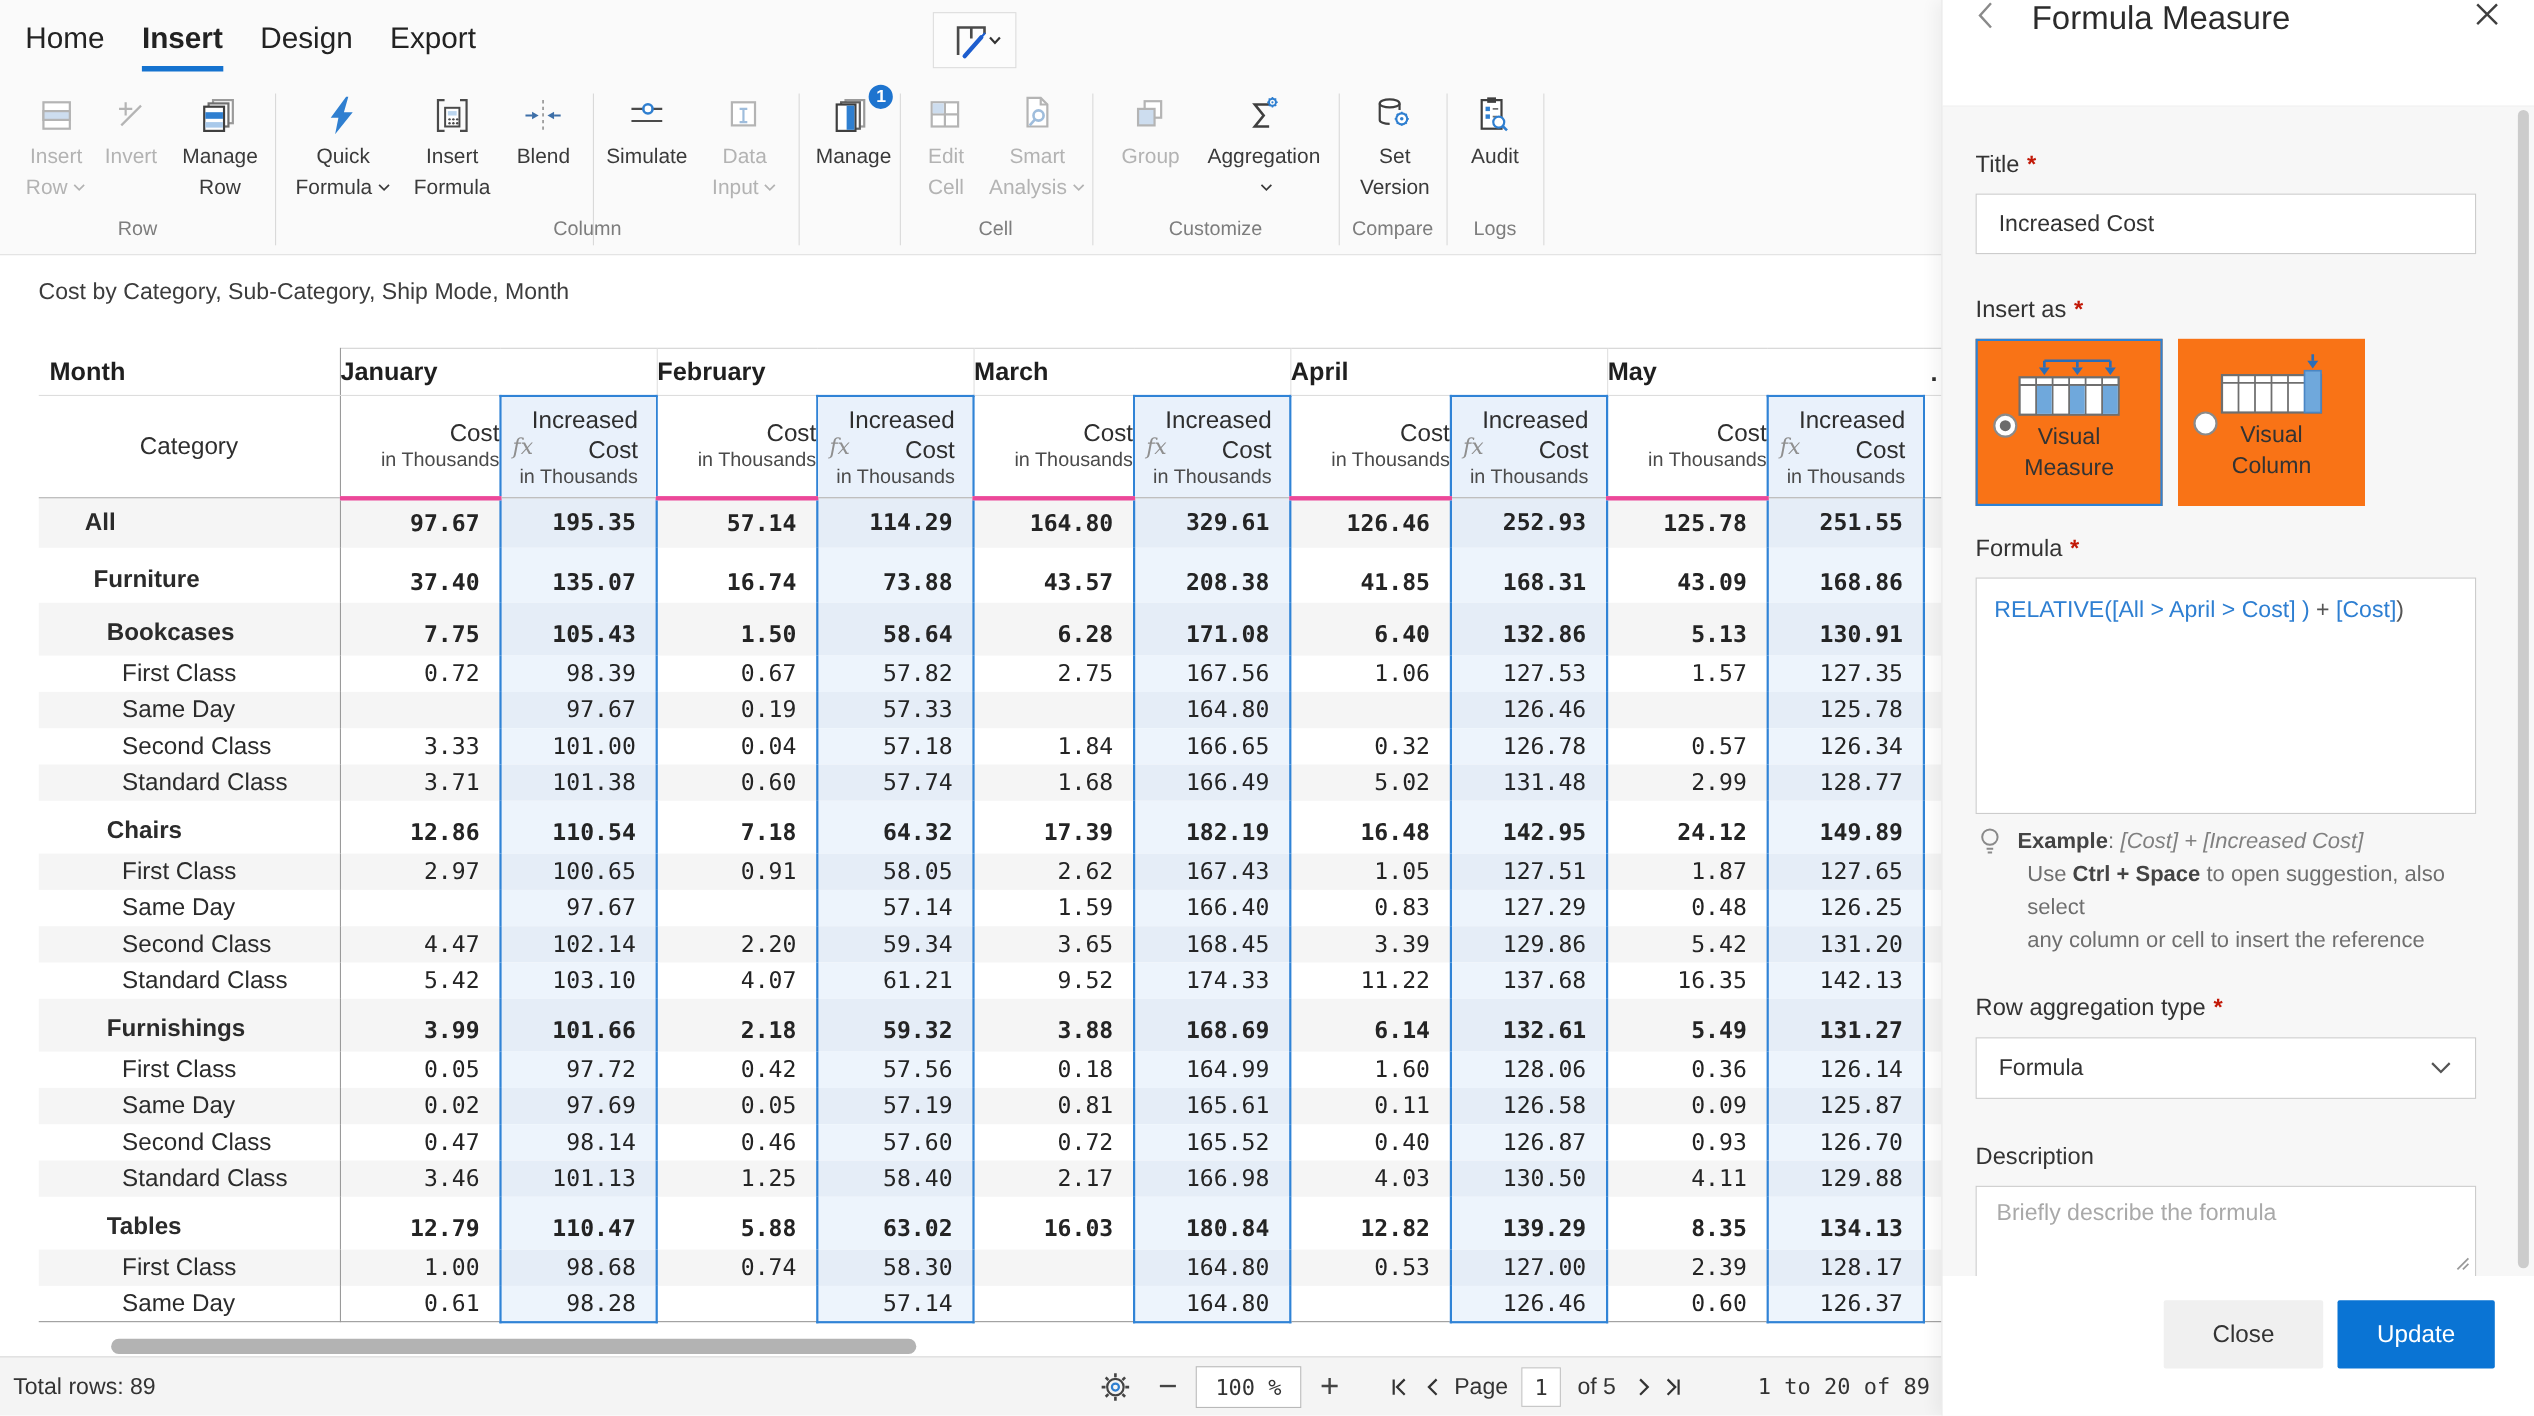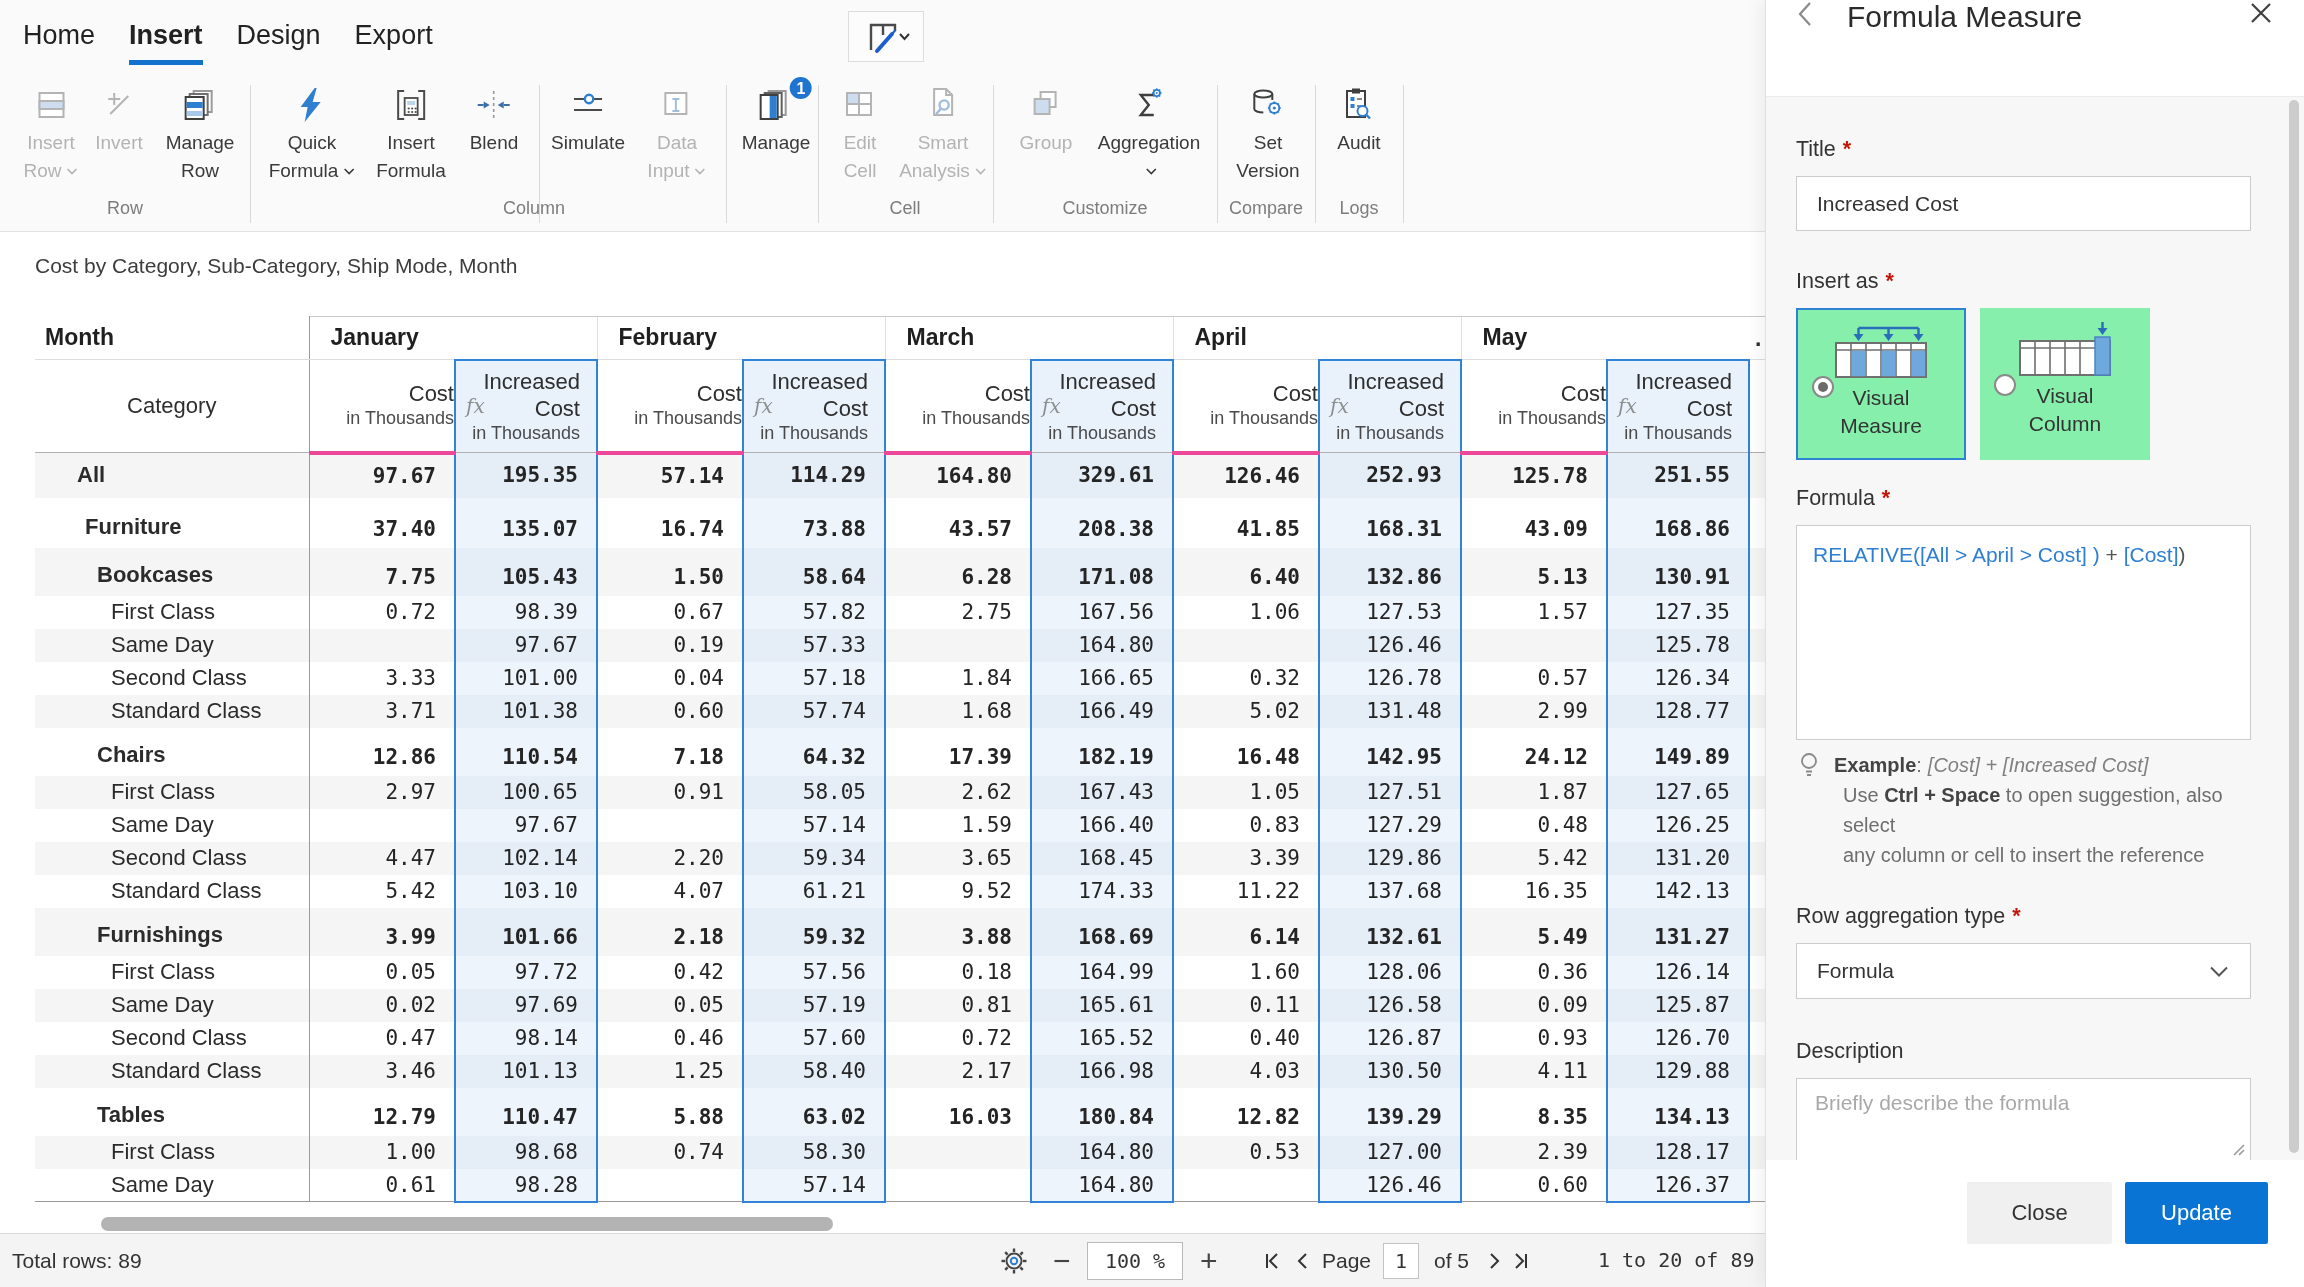--- a/index.html
+++ b/index.html
@@ -21,21 +21,21 @@
 .rbtn.disabled .rlabel{color:#b3b3b3}
 .rlabel svg{margin-left:4px;vertical-align:middle}
 .rgl{position:absolute;top:198px;transform:translateX(-50%);font-size:18px;color:#7d7d7d;white-space:nowrap}
 
 .view-title{position:absolute;left:35px;top:254px;font-size:21px;color:#3c3c3c}
 .table-wrap{position:absolute;left:35px;top:316px;width:1730px;height:893px;overflow:hidden}
 table.pivot{border-collapse:collapse;table-layout:fixed;width:1754px}
 .pivot thead tr.mrow{height:43px}
 .pivot thead tr.hrow{height:93px}
 th.corner{font-size:23px;font-weight:700;color:#1f1f1f;text-align:left;padding-left:10px;vertical-align:middle;border-right:1px solid #9a9a9a;border-bottom:1px solid #ddd}
-th.month{font-size:23px;font-weight:700;color:#1f1f1f;text-align:left;padding-left:21px;vertical-align:middle;background:#fff;border-top:1px solid #c9c9c9;border-left:1px solid #e0e0e0;border-bottom:1px solid #ddd}
+th.month{font-size:23px;font-weight:700;color:#1f1f1f;text-align:left;padding-left:0;vertical-align:middle;background:#fff;border-top:1px solid #c9c9c9;border-left:1px solid #e0e0e0;border-bottom:1px solid #ddd}
 th.mstub{border-top:1px solid #c9c9c9;border-bottom:1px solid #ddd;font-size:23px;font-weight:700;text-align:left;padding-left:6px;vertical-align:middle}
 th.h-cat{border-right:1px solid #9a9a9a;border-bottom:1px solid #b0b0b0;font-size:22px;font-weight:400;color:#2e2e2e;text-align:center;vertical-align:middle}
 th.h-cost{border-bottom:4px solid #ec4899;text-align:right;vertical-align:middle;font-weight:400}
 th.h-inc{position:relative;background:#e9f1fb;border-left:2px solid #3083d6;border-right:2px solid #3083d6;border-top:2px solid #3083d6;border-bottom:1px solid #b0b0b0;text-align:right;padding-right:16px;vertical-align:middle;font-weight:400}
 th.h-stub{border-bottom:1px solid #b0b0b0}
 .h1{font-size:22px;color:#2e2e2e;line-height:27px}
 .h2{font-size:18px;color:#4a4a4a;line-height:23px}
 .h-inc .h1{width:114px;margin-left:auto}
 .fx{position:absolute;left:10px;top:50%;transform:translateY(-50%);font-family:"DejaVu Serif",serif;font-style:italic;font-size:20px;color:#8f8f8f}
 .pivot td{vertical-align:middle}
@@ -74,21 +74,21 @@
 .panel{position:relative;width:539px;height:1287px;background:#fff;border-left:1px solid #e0e0e0;box-shadow:-6px 0 14px rgba(0,0,0,.05)}
 .panel-header{position:absolute;top:0;left:0;right:0;height:97px;background:#fff;border-bottom:1px solid #ececec;display:flex;align-items:flex-start;padding:0 30px}
 .p-back{margin-right:34px;cursor:pointer;display:flex}
 .p-title{font-size:30px;color:#2b2b2b}
 .p-close{margin-left:auto;cursor:pointer;display:flex}
 .panel-body{position:absolute;top:97px;bottom:127px;left:0;right:0;background:#f7f7f7;padding:40px 54px 0 30px}
 .plabel{font-size:21.5px;color:#333;margin-bottom:14px}
 .req{color:#c21807;margin-left:7px;font-weight:700}
 .pinput{width:455px;height:55px;border:1px solid #ccc;background:#fff;font-family:"Liberation Sans",sans-serif;font-size:21px;color:#333;padding:0 20px;outline:none;margin-bottom:38px;display:block}
 .cards{display:flex;gap:14px;margin-bottom:26px}
-.card{position:relative;width:170px;height:152px;background:#86efac;text-align:center;cursor:pointer}
+.card{position:relative;width:170px;height:152px;background:#f97316;text-align:center;cursor:pointer}
 .card.selected{border:2px solid #2d82d4}
 .card .cicon{margin-top:12px;height:62px;display:flex;justify-content:center}
 .clabel{font-size:21px;color:#333;line-height:28px}
 .radio{position:absolute;left:14px;top:66px;width:22px;height:22px;border:2px solid #8a8a8a;border-radius:50%;background:#fff}
 .radio.sel::after{content:"";position:absolute;left:4px;top:4px;width:10px;height:10px;border-radius:50%;background:#6b6b6b}
 .formula-box{width:455px;height:215px;border:1px solid #ccc;background:#fff;padding:14px 16px;font-size:21px;line-height:30px;margin-bottom:10px;cursor:text}
 .seg-blue{color:#2e7fd2}
 .seg-dark{color:#555}
 .tipline{font-size:20px;color:#6e6e6e;line-height:30px;display:flex;align-items:center}
 .tipline .bulb{margin-right:12px;display:flex}

